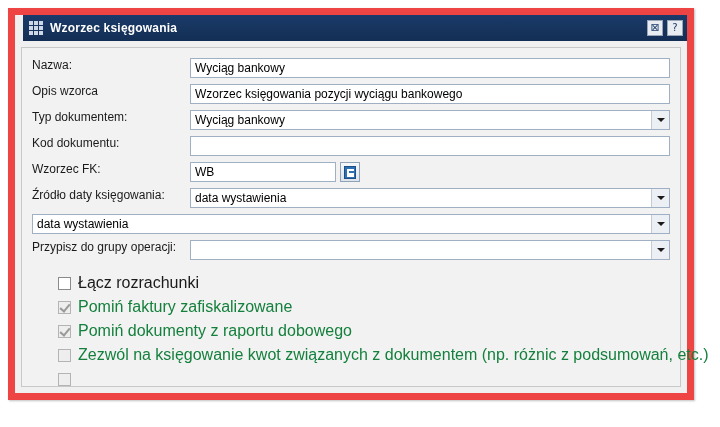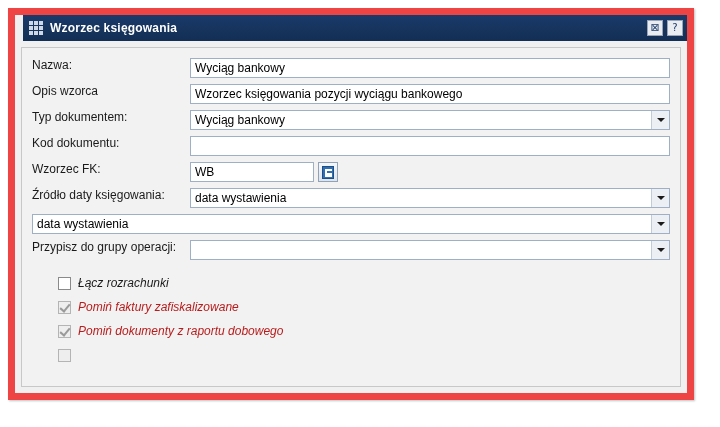--- a/index.html
+++ b/index.html
@@ -154,21 +154,21 @@
   .caret {
     width: 0;
     height: 0;
     border-left: 4px solid transparent;
     border-right: 4px solid transparent;
     border-top: 4px solid #1a1a1a;
   }
 
   
   .short-field {
-    width: 124px;
+    width: 146px;
     flex: none;
     height: 20px;
     background: #ffffff;
     border: 1px solid #9fb0c4;
     box-sizing: border-box;
     display: flex;
     align-items: center;
     padding: 0 4px;
     font-size: 12px;
   }
@@ -238,27 +238,26 @@
     position: absolute;
     left: 3px;
     top: 0px;
     width: 4px;
     height: 8px;
     border: solid #9a9a9a;
     border-width: 0 2px 2px 0;
     transform: rotate(40deg);
   }
   .chk-label {
-    font-size: 12px;
+    font-size: 16px;
     color: #1a1a1a;
     white-space: nowrap;
-    font-style: italic;
   }
   .chk-label.dim {
-    color: #b91c1c;
+    color: #15803d;
   }
 </style>
 </head>
 <body>
 
 <div class="window">
 
   <div class="titlebar">
     <span class="title-grid">
       <i></i>
@@ -352,20 +351,24 @@
       <div class="chkrow">
         <span class="box disabled checked"></span>
         <span class="chk-label dim">Pomiń faktury zafiskalizowane</span>
       </div>
 
       <div class="chkrow">
         <span class="box disabled checked"></span>
         <span class="chk-label dim">Pomiń dokumenty z raportu dobowego</span>
       </div>
 
+      <div class="chkrow">
+        <span class="box disabled"></span>
+        <span class="chk-label dim">Zezwól na księgowanie kwot związanych z dokumentem (np. różnic z podsumowań, etc.)</span>
+      </div>
 
       <div class="chkrow">
         <span class="box disabled"></span>
       </div>
 
     </div>
 
   </div>
 </div>
 

